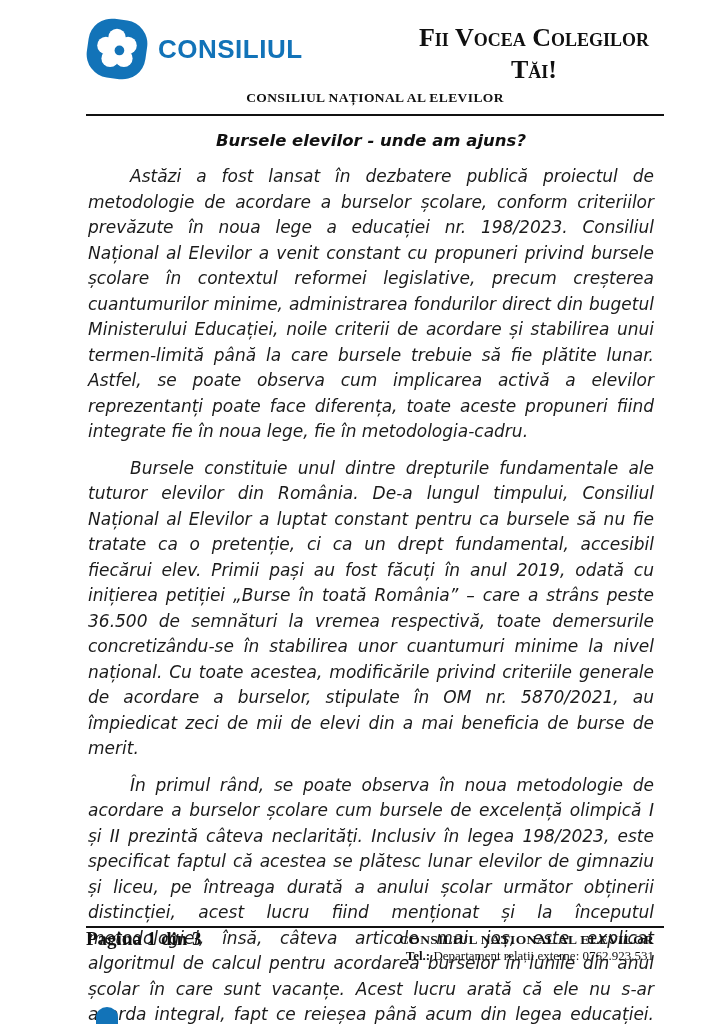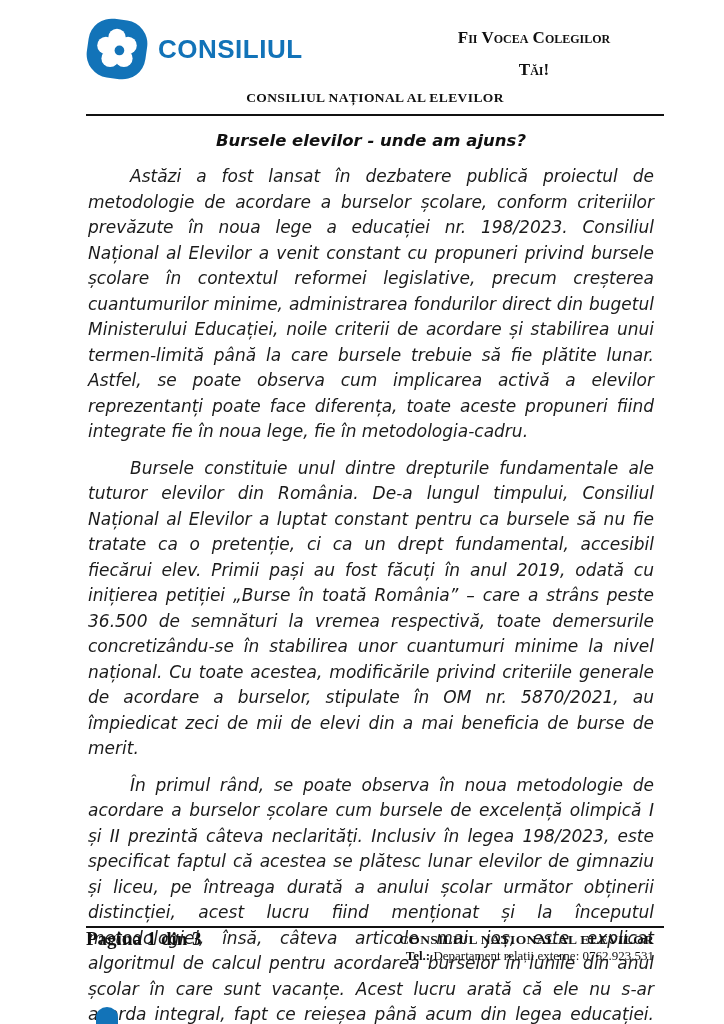--- a/index.html
+++ b/index.html
@@ -39,21 +39,21 @@
     font-size: 26px;
     line-height: 28px;
     color: #1273b8;
     letter-spacing: 0.5px;
   }
   .slogan {
     text-align: center;
     font-family: "Liberation Serif", serif;
     font-variant: small-caps;
     font-weight: bold;
-    font-size: 17px;
+    font-size: 26px;
     line-height: 32px;
     color: #101010;
     padding-top: 4px;
     min-width: 260px;
   }
   .org-name {
     text-align: center;
     font-family: "Liberation Serif", serif;
     font-weight: bold;
     font-size: 13.5px;

